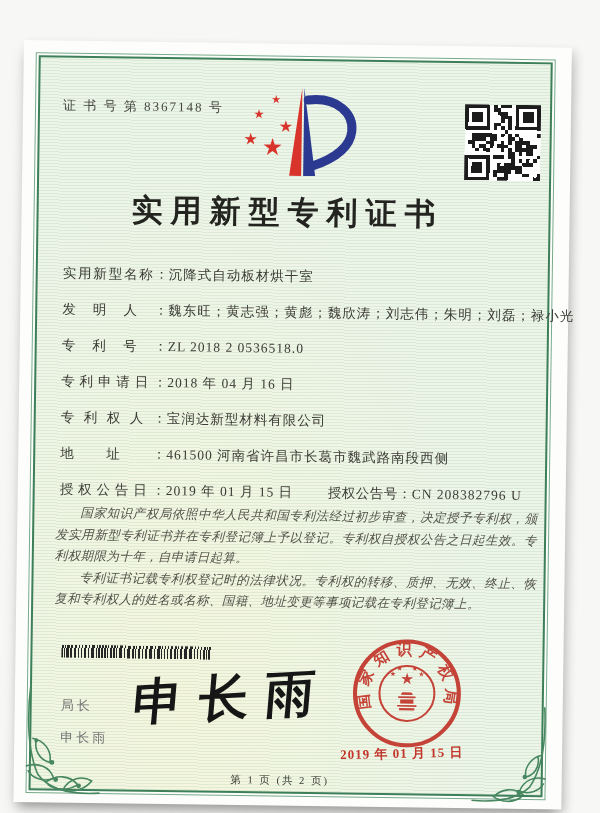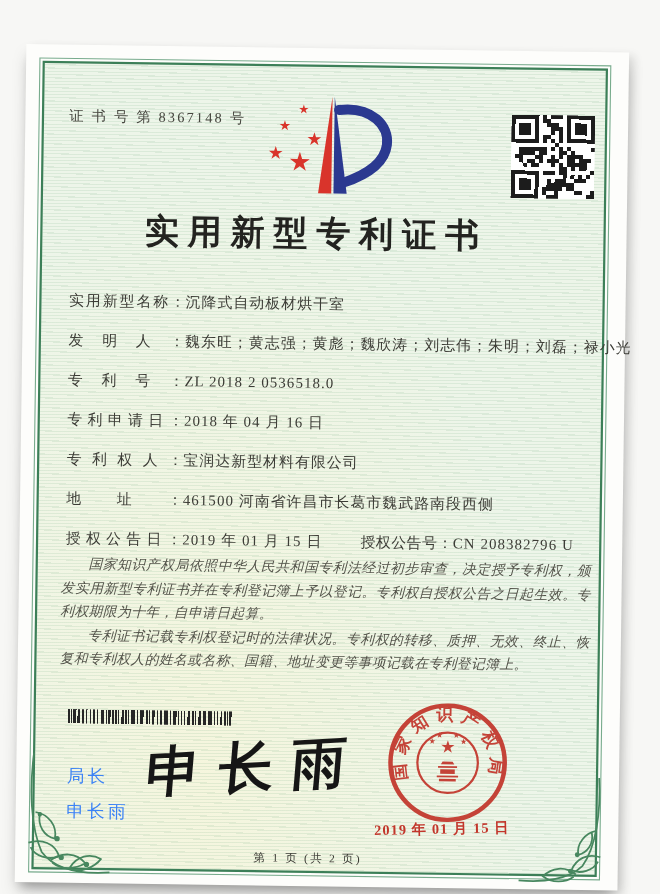--- a/index.html
+++ b/index.html
@@ -44,21 +44,21 @@
   .paras{
     position:absolute;left:38px;right:28px;top:462px;
     font-size:12.5px;line-height:21.5px;color:#53534a;
     font-style:italic;text-align:justify;letter-spacing:0.4px;
   }
   .paras p{margin:0;text-indent:2em;}
   .barcode{position:absolute;left:46px;top:604px;width:152px;height:13px;}
   .director{
     position:absolute;left:46px;top:650px;
     font-family:Liberation Mono, monospace;
-    font-size:16px;letter-spacing:3px;color:#3b82f6;line-height:32px;
+    font-size:13px;letter-spacing:3px;color:#737373;line-height:32px;
   }
   .signature{
     position:absolute;left:118px;top:620px;width:240px;
     font-size:50px;font-weight:bold;color:#161616;letter-spacing:16px;
     transform:rotate(-4deg) skewX(-8deg);
   }
   .seal{position:absolute;left:336px;top:592px;width:112px;height:112px;opacity:.93;}
   .seal-date{
     position:absolute;left:326px;top:699px;width:150px;
     color:#c2362b;font-size:13px;font-weight:600;letter-spacing:1px;

